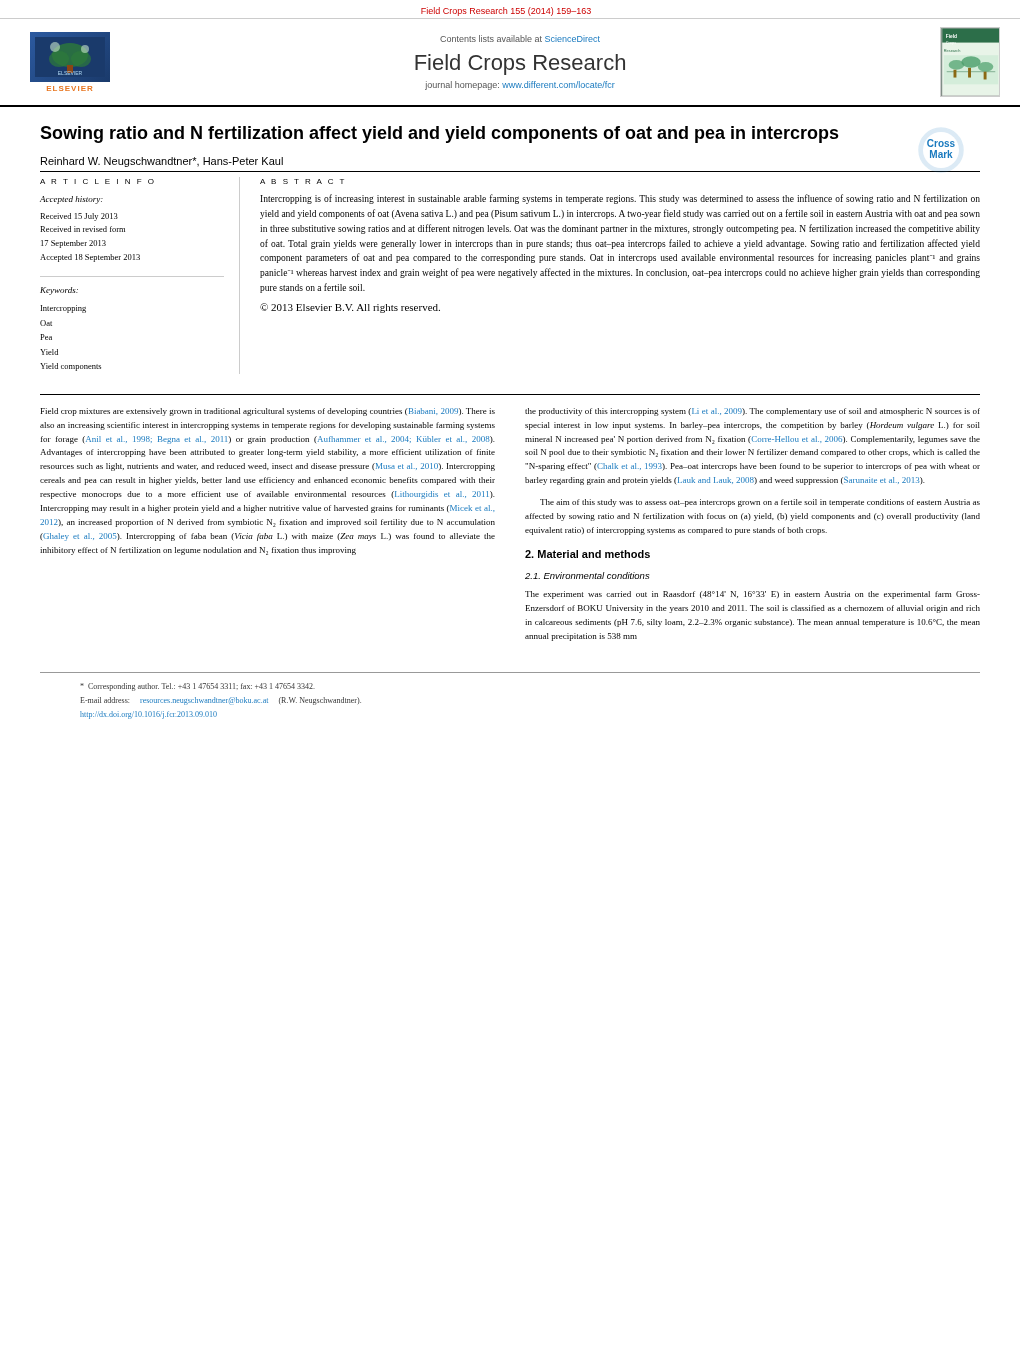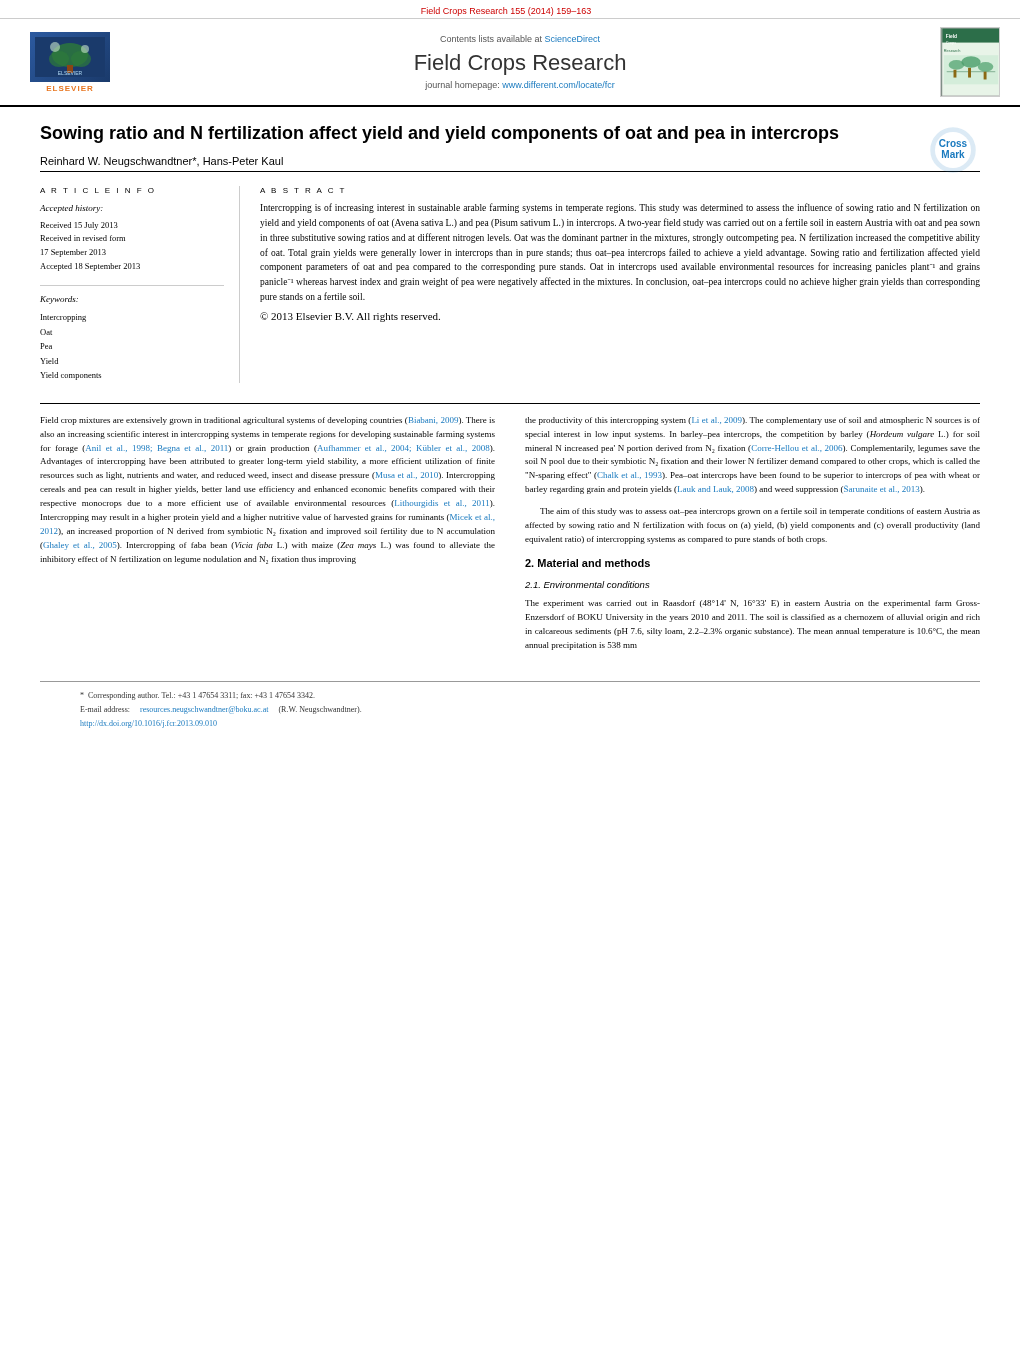--- a/index.html
+++ b/index.html
@@ -123,21 +123,21 @@
       color: #000;
       line-height: 1.3;
       margin-bottom: 10px;
       padding-right: 70px;
       position: relative;
     }
 
     .crossmark-badge {
       position: absolute;
       top: 0;
-      right: 0;
+      right: 12px;
       width: 55px;
       height: 55px;
       display: flex;
       align-items: center;
       justify-content: center;
     }
     .crossmark-badge svg {
       width: 50px;
       height: 50px;
     }
@@ -155,21 +155,21 @@
       color: #333;
       margin-bottom: 15px;
       line-height: 1.4;
     }
 
     
     .two-col {
       display: flex;
       gap: 20px;
       border-top: 1px solid #000;
-      padding-top: 14px;
+      padding-top: 5px;
       margin-bottom: 20px;
     }
 
     .col-left {
       width: 200px;
       flex-shrink: 0;
       border-right: 1px solid #ccc;
       padding-right: 15px;
     }
 

